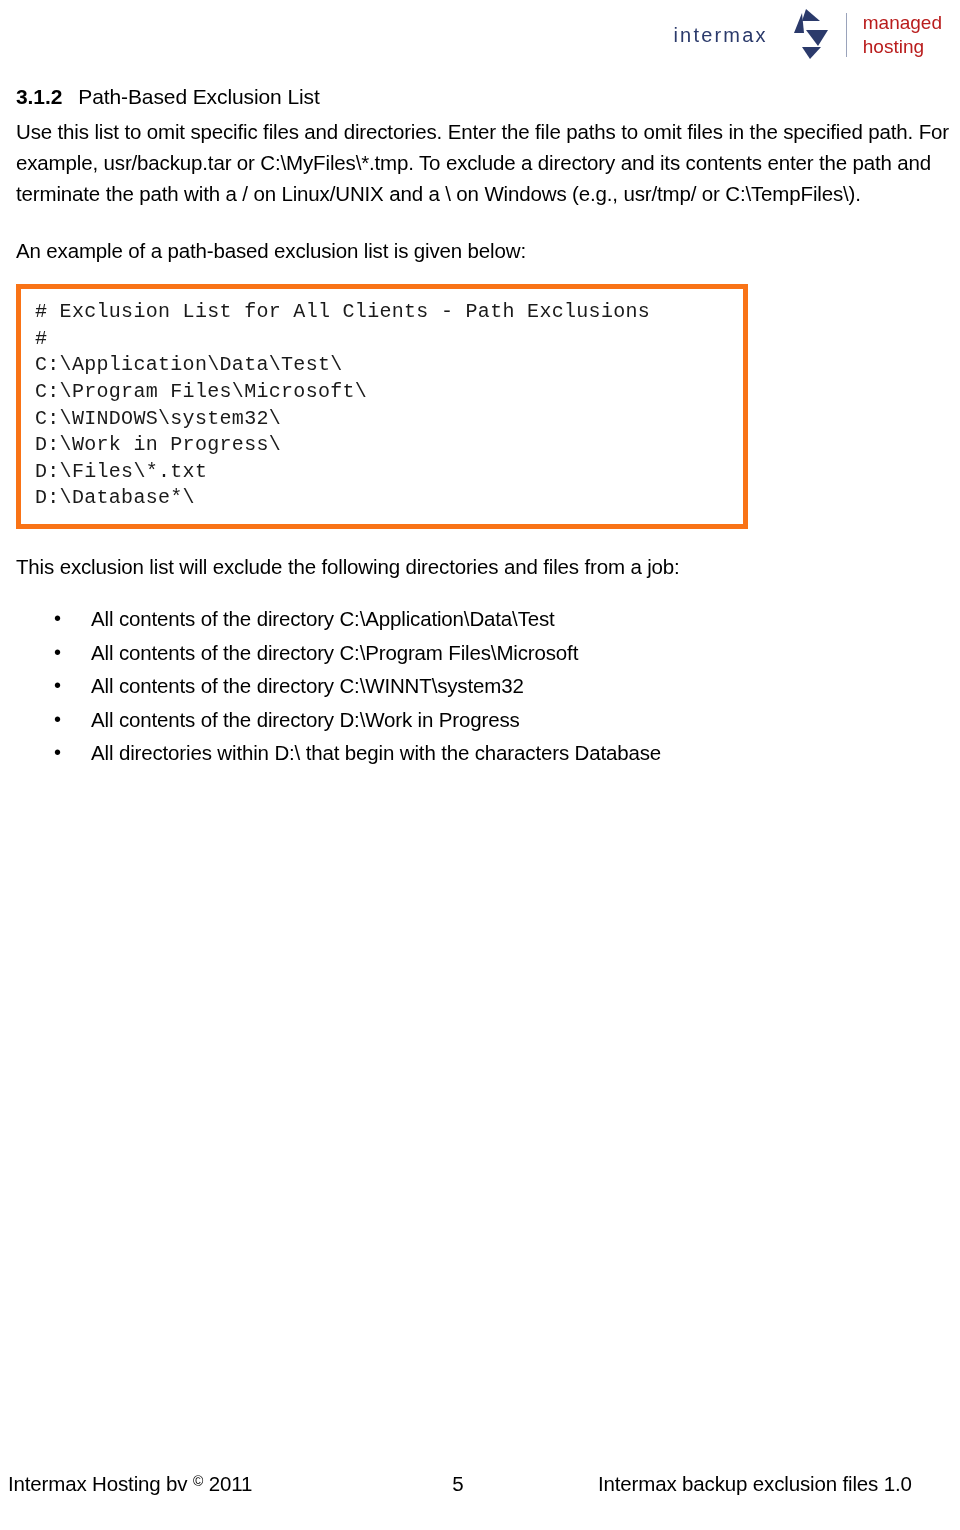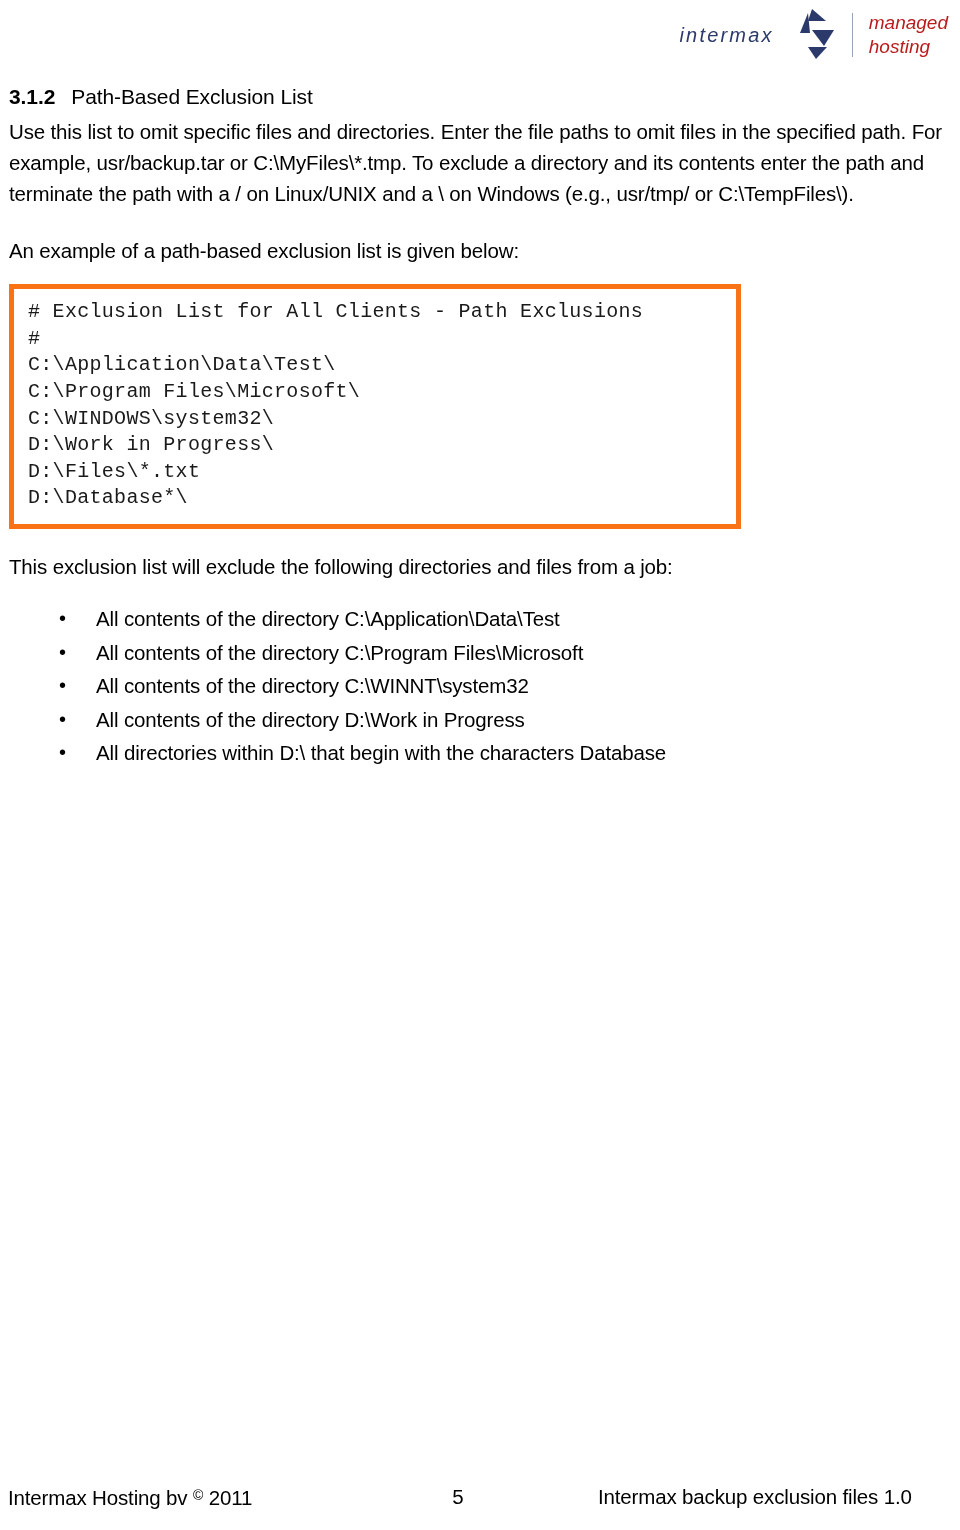--- a/index.html
+++ b/index.html
@@ -19,26 +19,25 @@
   
   #page-header {
     position: absolute;
     top: 0;
     left: 0;
     width: 960px;
     height: 72px;
   }
   #brand-lockup {
     position: absolute;
-    right: 12px;
+    right: 18px;
     top: 8px;
     display: flex;
     align-items: center;
     height: 54px;
-    font-style: italic;
   }
   #brand-wordmark {
     font-size: 20px;
     letter-spacing: 2.2px;
     color: #2b3a6b;
     font-family: "Liberation Sans", sans-serif;
     line-height: 1;
     padding-right: 6px;
     white-space: nowrap;
   }
@@ -57,21 +56,21 @@
   #brand-tagline {
     color: #b91c1c;
     font-size: 19px;
     line-height: 1.28;
     white-space: nowrap;
   }
 
   
   #content {
     position: absolute;
-    left: 9px;
+    left: 16px;
     top: 84px;
     width: 944px;
   }
 
   h2#section-heading {
     margin: 0 0 6px 0;
     font-size: 21px;
     font-weight: normal;
     line-height: 1.25;
     letter-spacing: -0.1px;
@@ -106,21 +105,21 @@
     font-family: "Liberation Mono", "DejaVu Sans Mono", monospace;
     font-size: 20px;
     line-height: 26.6px;
     color: #1a1a1a;
     white-space: pre;
     letter-spacing: 0.3px;
   }
 
   
   ul#excluded-items-list {
-    margin: 12px;
+    margin: 0;
     padding: 0;
     list-style: none;
   }
   ul#excluded-items-list li {
     position: relative;
     padding-left: 75px;
     font-size: 20.5px;
     line-height: 33.5px;
     letter-spacing: -0.15px;
   }
@@ -130,27 +129,27 @@
     left: 38px;
     top: 0;
     font-size: 20px;
     line-height: 33.5px;
   }
 
   
   #page-footer {
     position: absolute;
     left: 8px;
-    bottom: 18px;
+    bottom: 32px;
     width: 944px;
     font-size: 20.5px;
     line-height: 28px;
     letter-spacing: -0.15px;
     display: flex;
-    align-items: center;
+    align-items: flex-end;
   }
   #footer-left { width: 420px; }
   #footer-page-number { width: 60px; text-align: center; }
   #footer-right { flex: 1; text-align: left; padding-left: 110px; white-space: nowrap; }
   #footer-left .copy-sym { font-size: 14px; vertical-align: 5px; }
 </style>
 </head>
 <body>
 
 <div id="page-header">

